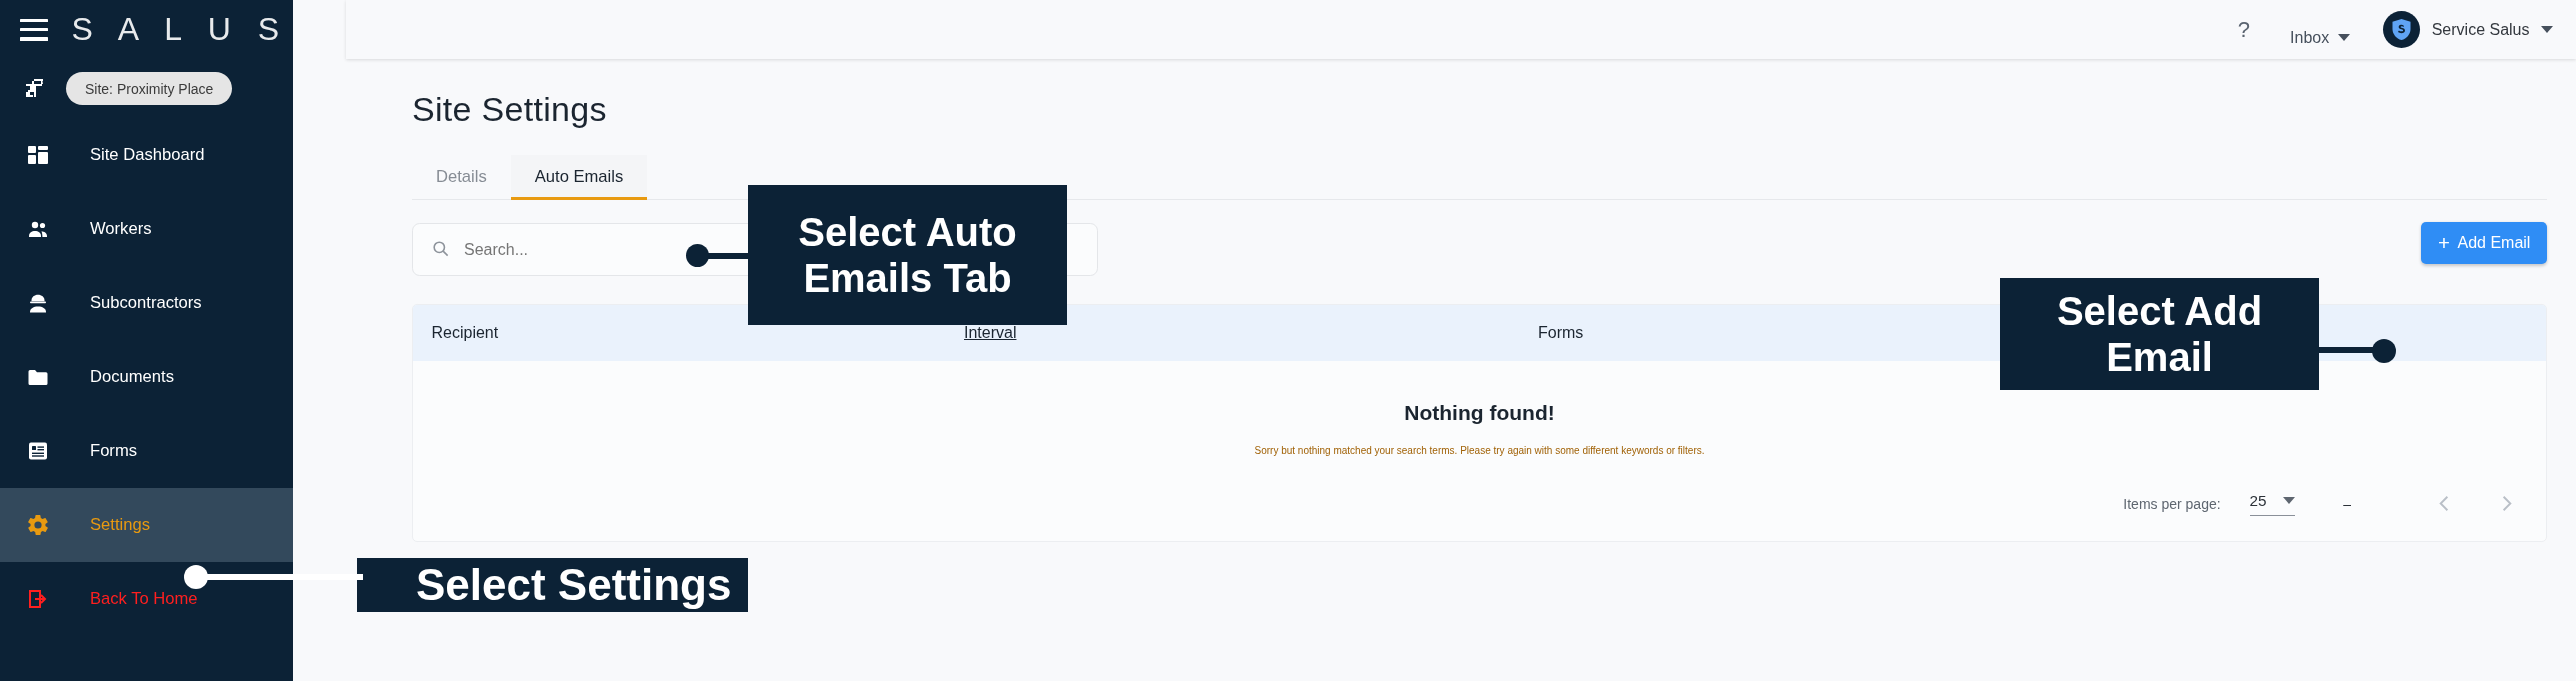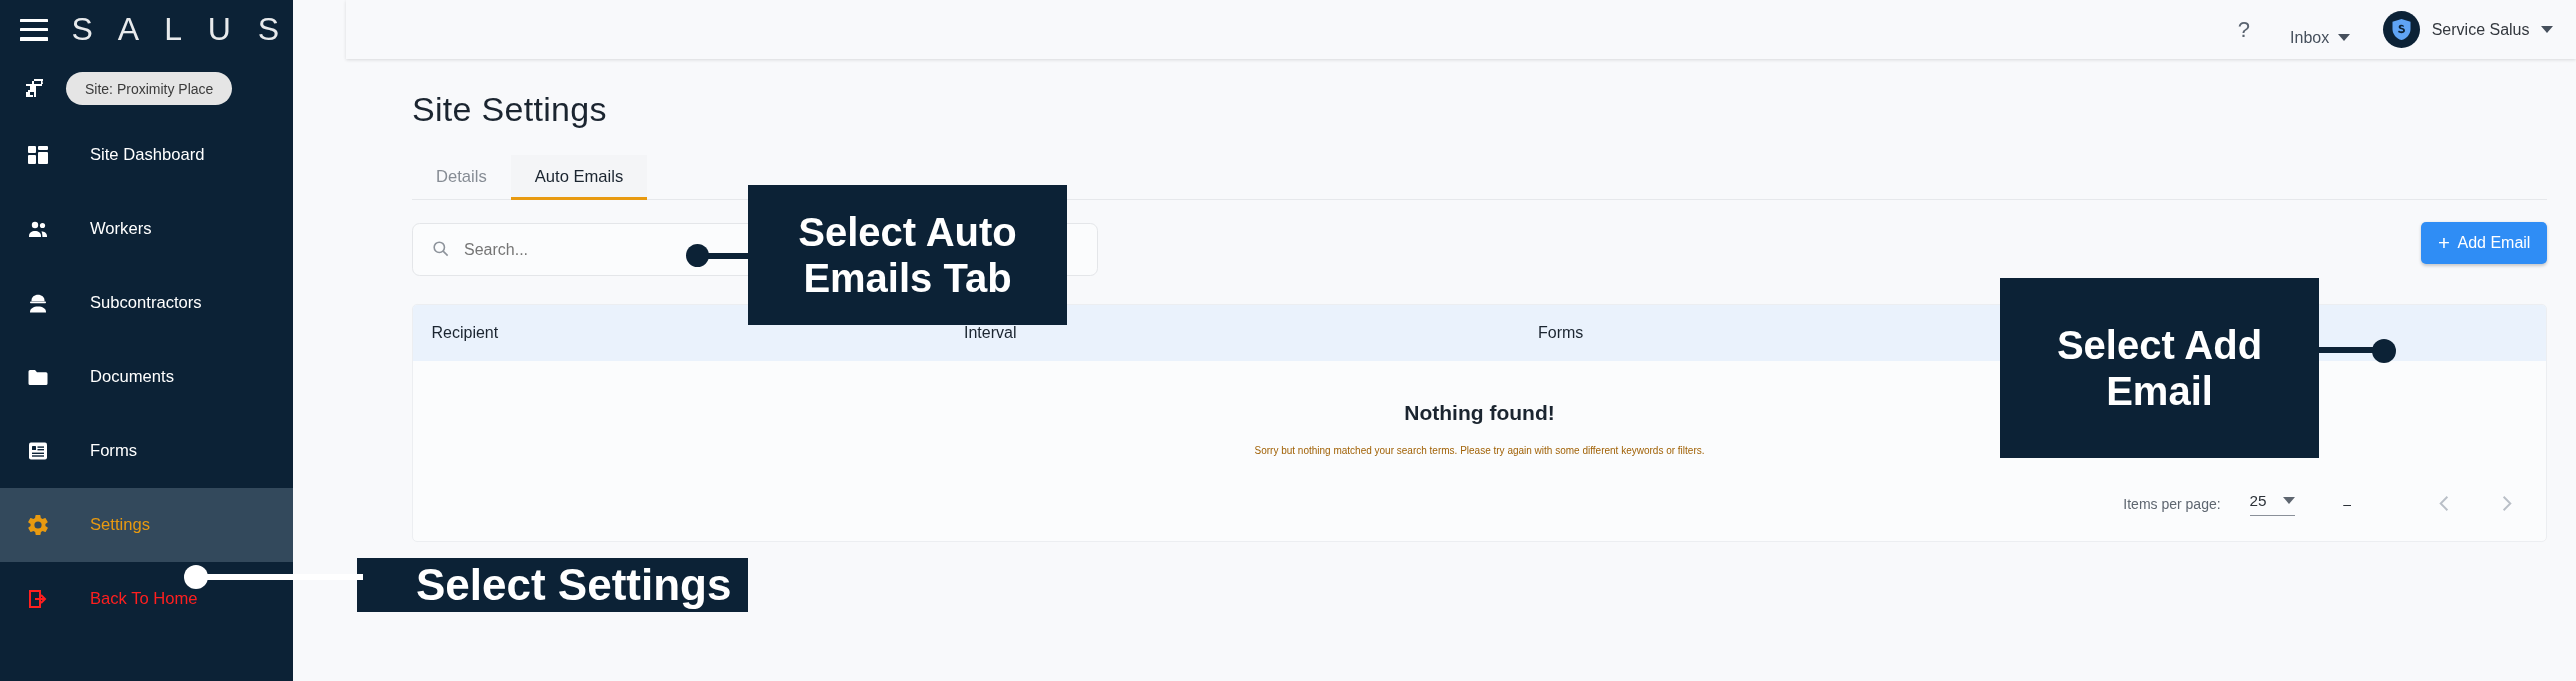--- a/index.html
+++ b/index.html
@@ -103,21 +103,21 @@
   }
   .plus { font-size: 20.4px; line-height: 1; font-weight: 400; }
 
   .table-card {
     margin-top: 28px; width: 2135px; background: #fbfcfd;
     border: 0.6px solid #eceef1; border-radius: 5.1px; overflow: hidden;
   }
   .thead { background: #eaf2fc; display: flex; height: 56px; align-items: center; }
   .th { font-size: 16px; color: #1b2530; }
   .th.c1 { width: 551px; padding-left: 18.5px; }
-  .th.c2 { width: 574px; }
+  .th.c2 { width: 574px; text-decoration: underline; }
   .th.c3 { width: 574px; }
 
   .empty-state { padding: 40px 0 29px; text-align: center; }
   .empty-title { font-size: 21px; color: #1b2530; font-weight: bold; }
   .empty-sub { font-size: 10px; color: #a16207; margin-top: 20.4px; }
 
   .paginator {
     display: flex; align-items: center; justify-content: flex-end;
     gap: 0; padding: 0 22px 19px 0; height: 56px;
   }
@@ -328,21 +328,21 @@
   </main>
 
   <div class="co-line" style="left:692px; top:253px; width:64px; height:5.7px; background:#0c2236;"></div>
   <div class="co-dot" style="left:686px; top:244px; width:23px; height:23px; background:#0c2236;"></div>
   <div class="callout" style="left:748px; top:185px; width:319px; height:140px; font-size:40px;">
     <span>Select Auto Emails Tab</span>
   </div>
 
   <div class="co-line" style="left:2316px; top:347px; width:77px; height:5.7px; background:#0c2236;"></div>
   <div class="co-dot" style="left:2372px; top:339px; width:24px; height:24px; background:#0c2236;"></div>
-  <div class="callout" style="left:2000px; top:278px; width:319px; height:180px; font-size:40px;">
+  <div class="callout" style="left:2000px; top:278px; width:319px; height:112px; font-size:40px;">
     <span>Select Add Email</span>
   </div>
 
   <div class="co-line" style="left:191px; top:574px; width:172px; height:5.7px; background:#ffffff;"></div>
   <div class="co-dot" style="left:184px; top:565px; width:24px; height:24px; background:#ffffff;"></div>
   <div class="callout" style="left:357px; top:558px; width:391px; height:54px; font-size:44px;">
     <span>Select Settings</span>
   </div>
 
 </div>

